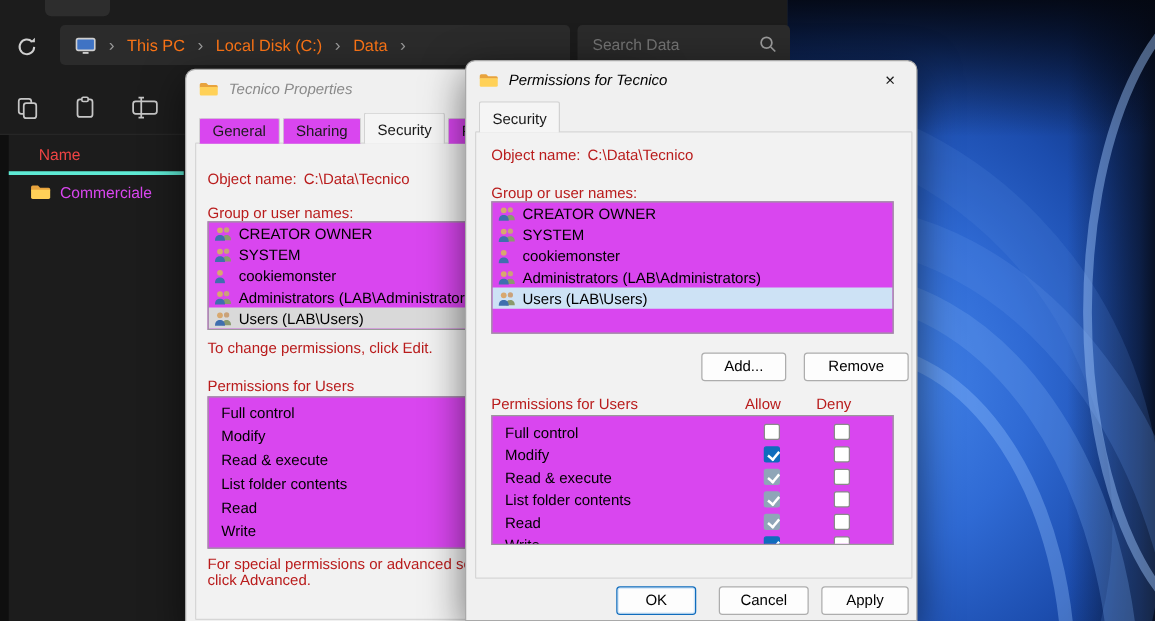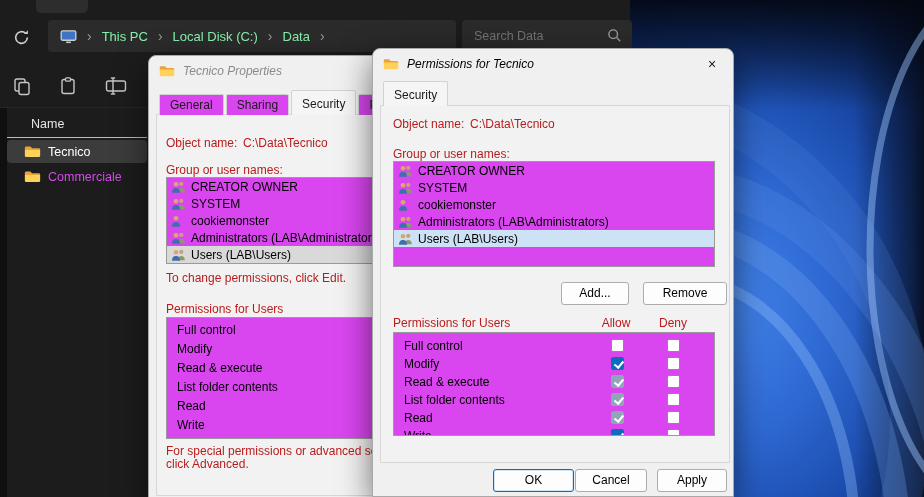--- a/index.html
+++ b/index.html
@@ -13,31 +13,31 @@
       linear-gradient(270deg, #081126 0px, rgba(8,17,38,.75) 12px, rgba(8,17,38,0) 70px),
       radial-gradient(120% 85% at 30% 62%, #4585ea 0%, #2f6ad4 30%, #1c4dae 55%, #0d2f77 78%, #071d4e 100%);}
   .wallpaper svg{position:absolute;left:0;top:0;}
 
   
   .explorer{position:absolute;left:0;top:0;width:630px;height:497px;background:#1c1c1c;z-index:1;color:#e8e8e8;}
   .exp-tab{position:absolute;left:36px;top:0;width:52px;height:13px;background:#2d2d2d;border-radius:0 0 5px 5px;}
   .refresh-btn{position:absolute;left:10px;top:26px;width:22px;height:22px;display:flex;align-items:center;justify-content:center;cursor:default;}
   .crumbbar{position:absolute;left:48px;top:20px;width:408px;height:32px;background:#2b2b2b;border-radius:4px;
             display:flex;align-items:center;padding:0 8px 0 12px;box-sizing:border-box;gap:10px;}
-  .crumb{font-size:13px;color:#86efac;white-space:nowrap;cursor:default;}
+  .crumb{font-size:13px;color:#f97316;white-space:nowrap;cursor:default;}
   .chev{font-size:14px;color:#9a9a9a;line-height:1;}
   .searchbox{position:absolute;left:462px;top:20px;width:170px;height:32px;background:#2b2b2b;border-radius:4px;box-sizing:border-box;}
   .searchbox input{position:absolute;left:0;top:0;width:138px;height:32px;background:transparent;border:none;outline:none;
                    color:#9b9b9b;font:12.5px "Liberation Sans",sans-serif;padding:0 0 0 12px;}
   .searchbox .mag{position:absolute;right:10px;top:8px;}
   .cmdbar{position:absolute;left:0;top:62px;width:630px;height:46px;border-bottom:1px solid #262626;box-sizing:border-box;}
   .cmdicon{position:absolute;top:12px;width:24px;height:24px;display:flex;align-items:center;justify-content:center;}
   .filepane{position:absolute;left:7px;top:108px;width:140px;}
   .leftstrip{position:absolute;left:0;top:108px;width:7px;height:389px;background:#0f0f0f;}
-  .colhdr{padding:9px 0 6px 24px;font-size:12.5px;color:#e5e5e5;border-bottom:1px solid #5eead4;}
+  .colhdr{padding:9px 0 6px 24px;font-size:12.5px;color:#ef4444;border-bottom:3px solid #5eead4;}
   .frow{display:flex;align-items:center;gap:7px;height:23px;padding-left:17px;margin-top:2px;border-radius:4px;
         font-size:12.5px;color:#d946ef;cursor:default;}
   .frow.selected{background:#3c3c3c;color:#fff;}
 
   
   .dlg{position:absolute;background:#f0f0f0;border:1px solid #a9a9a9;border-radius:8px 8px 0 0;
        box-shadow:0 10px 32px rgba(0,0,0,.55);font-size:12px;color:#000;box-sizing:border-box;}
   .titlebar{position:absolute;left:0;top:0;right:0;height:30px;display:flex;align-items:center;padding:0 10px;gap:8px;box-sizing:border-box;}
   .dlg-title{font-size:12px;font-style:italic;}
   .close-btn{position:absolute;right:0;top:0;width:42px;height:30px;display:flex;align-items:center;justify-content:center;
@@ -58,21 +58,21 @@
   .btn.default{border-color:#0f6cbd;box-shadow:inset 0 0 0 1px #cfe4f7;}
   .prow{position:relative;height:18px;}
   .prow .pname{position:absolute;left:10px;top:0;line-height:18px;font-size:12px;white-space:nowrap;}
   .cb{position:absolute;top:2px;width:13px;height:13px;background:#fff;border:1px solid #8a8a8a;border-radius:2px;box-sizing:border-box;}
   .cb.allow{left:217px;} .cb.deny{left:273px;}
   .cb.checked{background:#0f6cbd;border-color:#0f6cbd;}
   .cb.checked-disabled{background:#8fa5b8;border-color:#8fa5b8;}
   .cb.checked::after,.cb.checked-disabled::after{content:"";position:absolute;left:3.5px;top:1px;width:3.5px;height:7px;
       border:solid #fff;border-width:0 2px 2px 0;transform:rotate(40deg);}
   .plainrow{height:19px;line-height:19px;padding-left:10px;font-size:12px;white-space:nowrap;}
-  .hdr-col{position:absolute;width:40px;text-align:center;font-size:12px;}
+  .hdr-col{position:absolute;width:40px;font-size:12px;}
   .licon{display:inline-flex;flex:0 0 auto;}
   .licon.user .p2{display:none;}
   .props .dlg-title{color:#8a8a8a;}
 </style>
 </head>
 <body>
 
 <div class="stage">
 
   <div class="wallpaper">
@@ -144,29 +144,20 @@
           <line x1="5.8" y1="18" x2="10.2" y2="18" stroke="#c6c6c6" stroke-width="1.4"></line>
         </svg>
       </div>
     </div>
 
     <div class="leftstrip"></div>
 
     <div class="filepane">
       <div class="colhdr">Name</div>
 
-      <div class="frow selected">
-        <span class="licon">
-          <svg width="17" height="14" viewBox="0 0 20 16">
-            <path d="M1 3q0-1.5 1.5-1.5h5l2 2h8q1.5 0 1.5 1.5v1H1z" fill="#e8a33d"></path>
-            <path d="M1 5.5h18v7q0 1.5-1.5 1.5h-15Q1 14 1 12.5z" fill="#ffd158"></path>
-          </svg>
-        </span>
-        <span>Tecnico</span>
-      </div>
 
       <div class="frow">
         <span class="licon">
           <svg width="17" height="14" viewBox="0 0 20 16">
             <path d="M1 3q0-1.5 1.5-1.5h5l2 2h8q1.5 0 1.5 1.5v1H1z" fill="#e8a33d"></path>
             <path d="M1 5.5h18v7q0 1.5-1.5 1.5h-15Q1 14 1 12.5z" fill="#ffd158"></path>
           </svg>
         </span>
         <span>Commerciale</span>
       </div>
@@ -424,18 +415,18 @@
         <span class="cb allow checked-disabled"></span>
         <span class="cb deny unchecked"></span>
       </div>
       <div class="prow">
         <span class="pname">Write</span>
         <span class="cb allow checked"></span>
         <span class="cb deny unchecked"></span>
       </div>
     </div>
 
-    <div class="btn default" style="left:120px;top:420px;width:81px;">OK</div>
+    <div class="btn default" style="left:120px;top:420px;width:64px;">OK</div>
     <div class="btn" style="left:202px;top:420px;width:72px;">Cancel</div>
     <div class="btn" style="left:284px;top:420px;width:70px;">Apply</div>
   </div>
 
 </div>
 
 </body></html>

